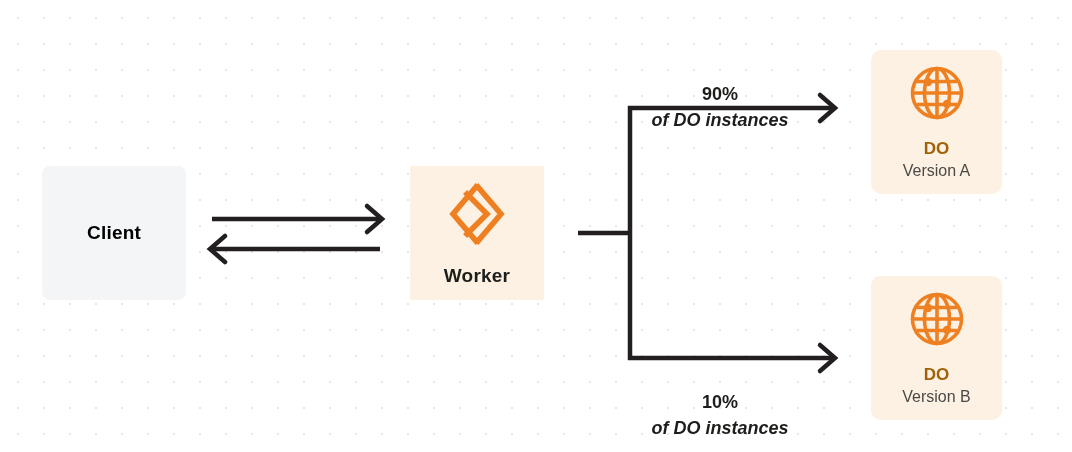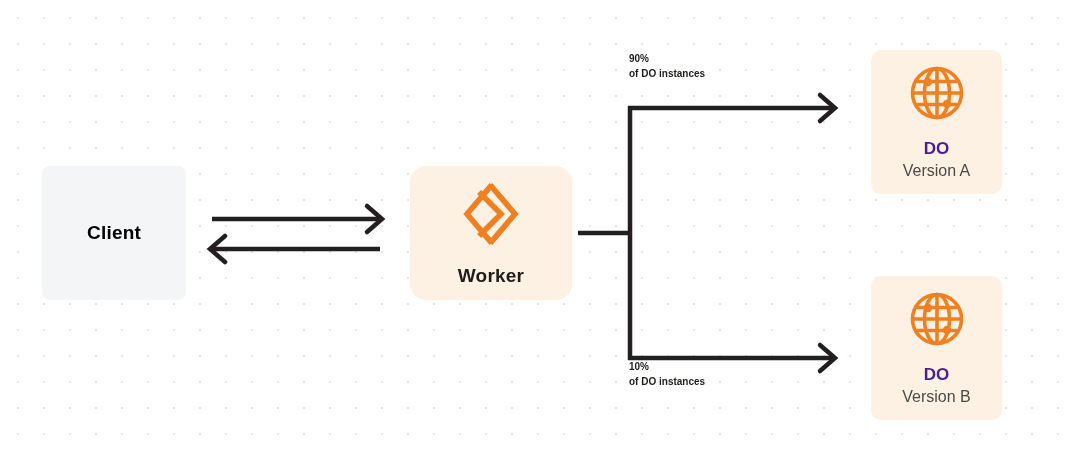--- a/index.html
+++ b/index.html
@@ -46,24 +46,24 @@
     font-size: 19px;
     font-weight: bold;
     color: #000000;
     letter-spacing: 0.2px;
   }
 
   
   #node-worker {
     left: 410px;
     top: 166px;
-    width: 162px;
+    width: 134px;
     height: 134px;
     background-color: #fdf1e3;
-    border-radius: 16px;
+    border-radius: 0;
   }
   #node-worker .worker-icon {
     margin-top: 4px;
     margin-bottom: 16px;
   }
   #node-worker .node-title {
     font-size: 19px;
     font-weight: bold;
     color: #1d1d1b;
     letter-spacing: 0.2px;
@@ -80,21 +80,21 @@
   #node-do-a { top: 50px; }
   #node-do-b { top: 276px; }
 
   .do-node .globe-icon {
     margin-top: 2px;
     margin-bottom: 12px;
   }
   .do-node .do-title {
     font-size: 17px;
     font-weight: bold;
-    color: #4c1d95;
+    color: #a16207;
     line-height: 1.25;
   }
   .do-node .do-subtitle {
     font-size: 16px;
     font-weight: normal;
     color: #4a4a46;
     line-height: 1.35;
     margin-top: 1px;
   }
 
@@ -104,41 +104,44 @@
     left: 0;
     top: 0;
     width: 1072px;
     height: 452px;
     pointer-events: none;
   }
 
   
   .edge-label {
     position: absolute;
-    font-size: 10px;
+    text-align: center;
+    font-size: 18px;
     font-weight: bold;
     color: #1d1d1b;
     line-height: 1.45;
     white-space: nowrap;
+    margin-top: 29px;
   }
   #edge-label-top {
     left: 629px;
     top: 52px;
     width: 182px;
   }
   #edge-label-bottom {
     left: 629px;
     top: 360px;
     width: 182px;
   }
   .edge-label .pct {
     display: block;
   }
   .edge-label .desc {
     display: block;
+    font-style: italic;
   }
 </style>
 </head>
 <body>
 
 <div id="diagram-canvas">
 
   <svg id="connector-layer" viewBox="0 0 1072 452" width="1072" height="452" xmlns="http://www.w3.org/2000/svg">
 
     <g>

